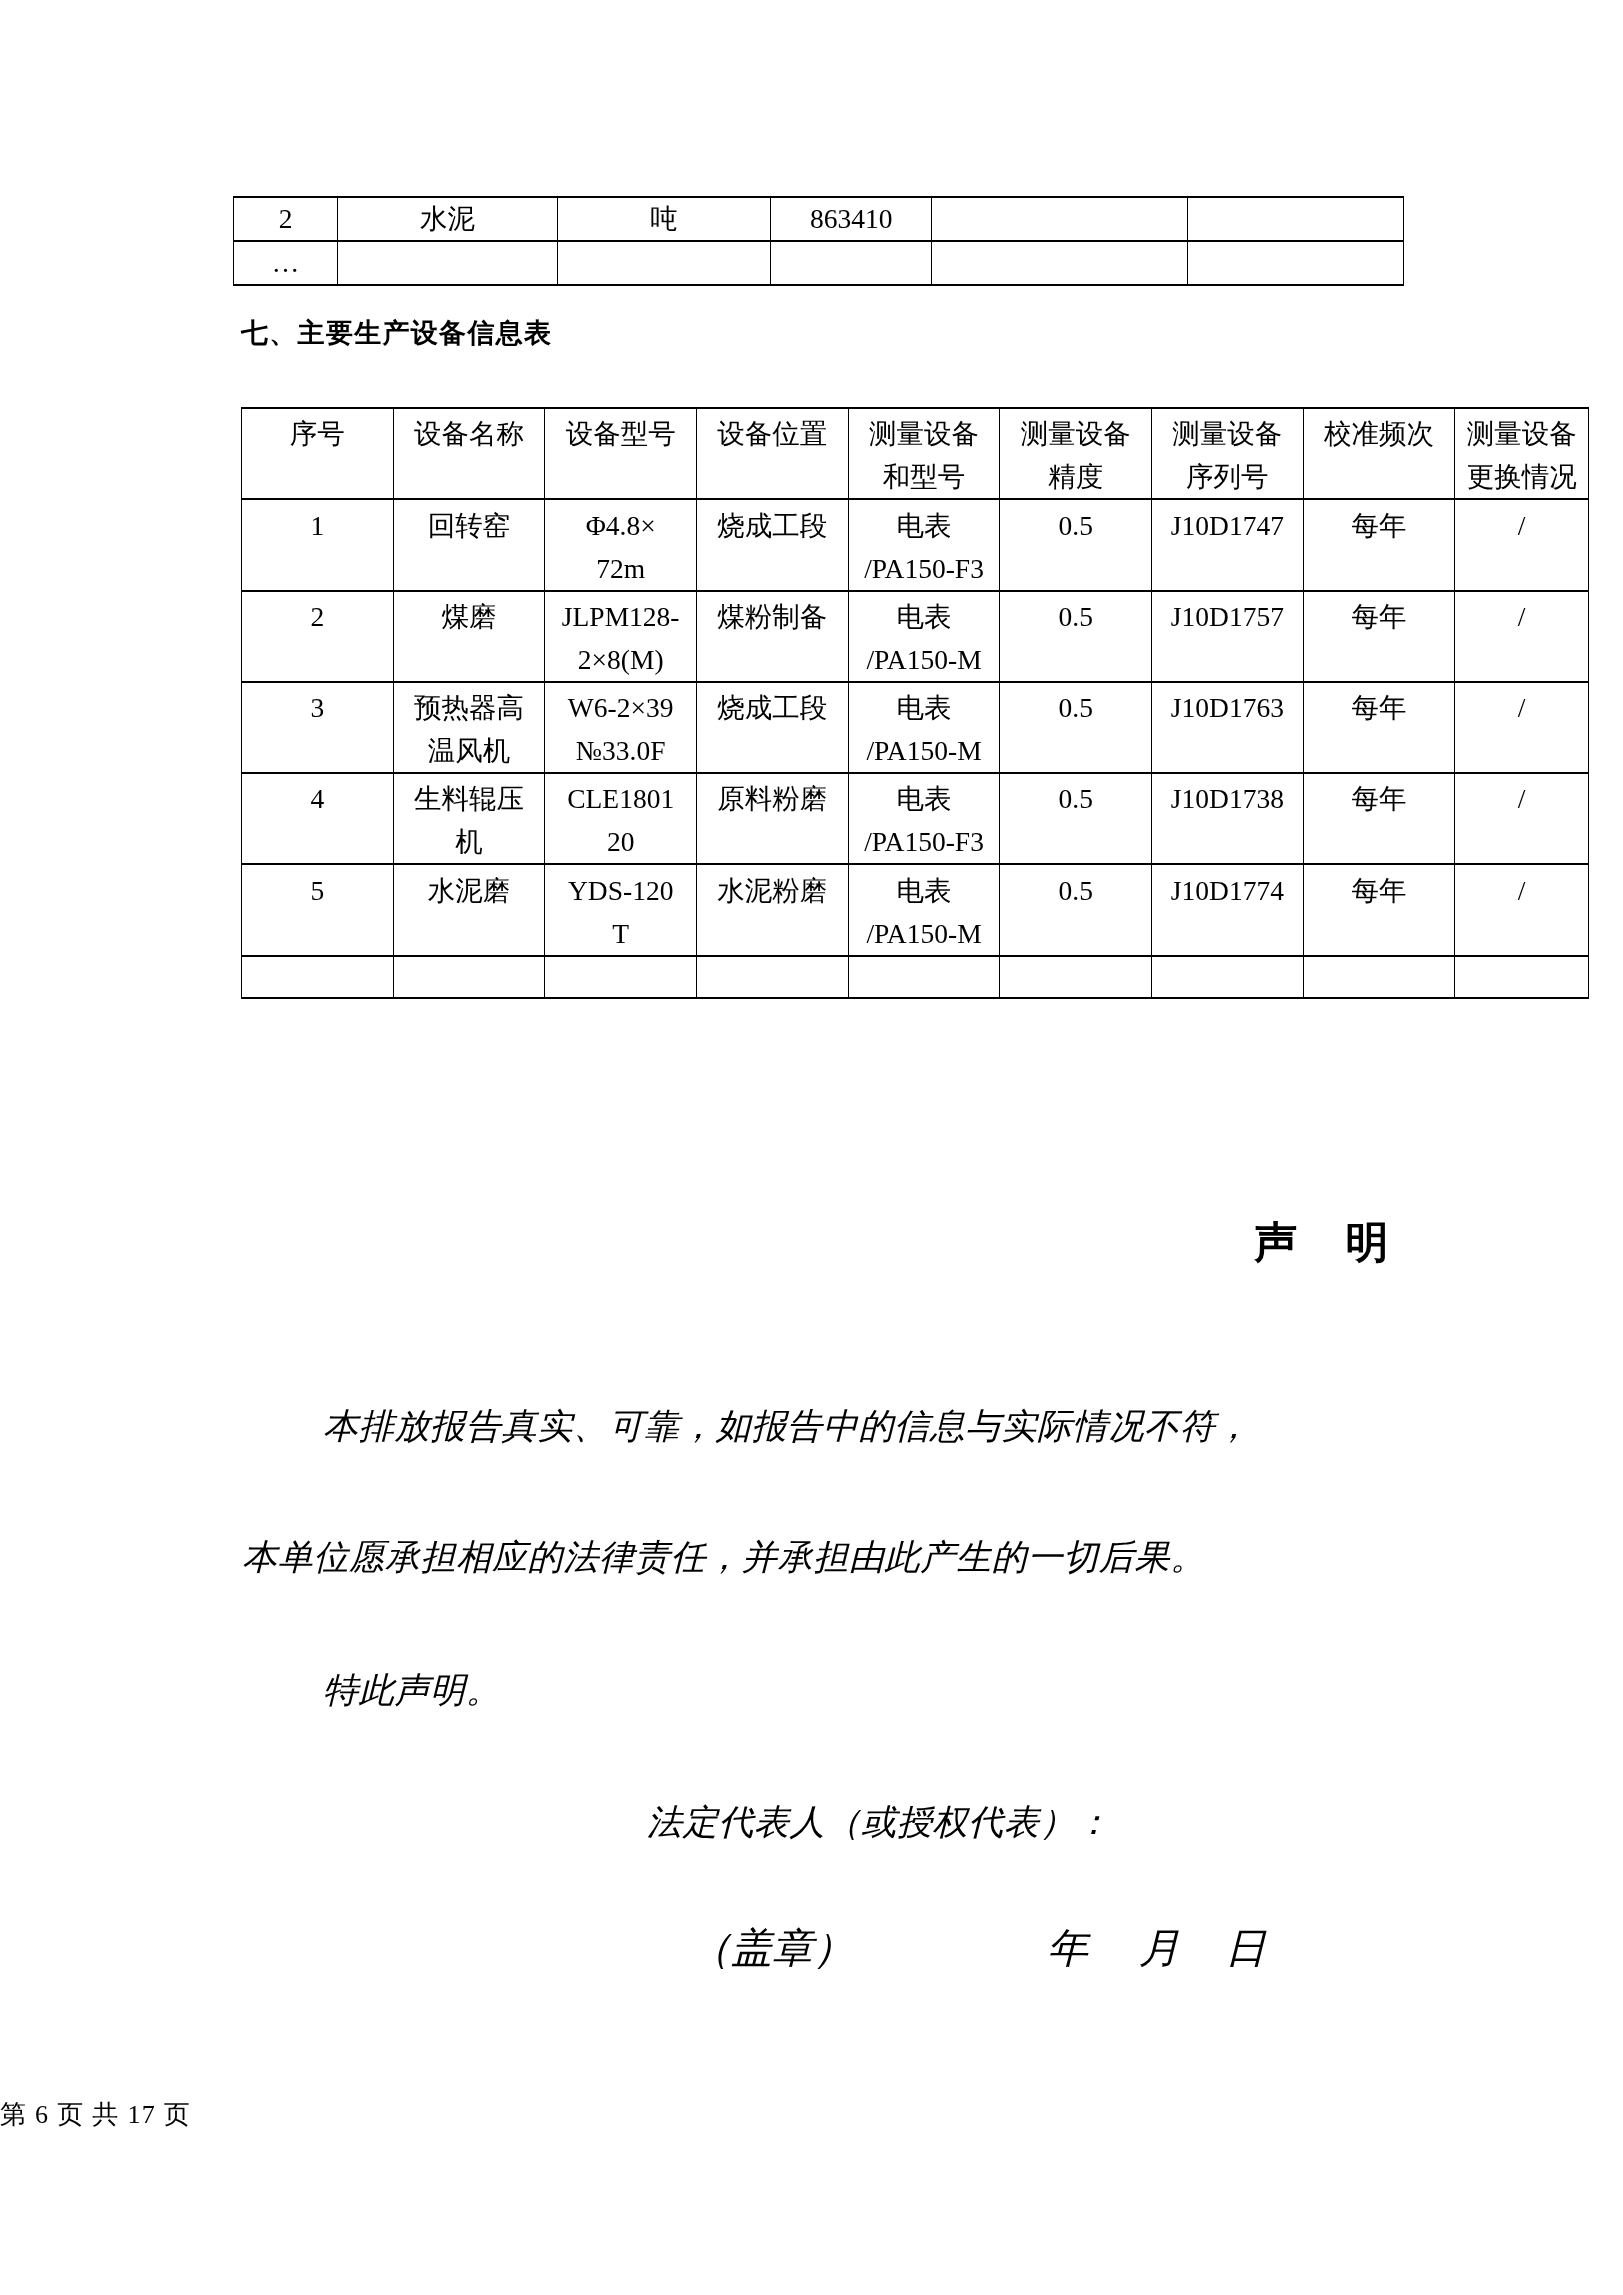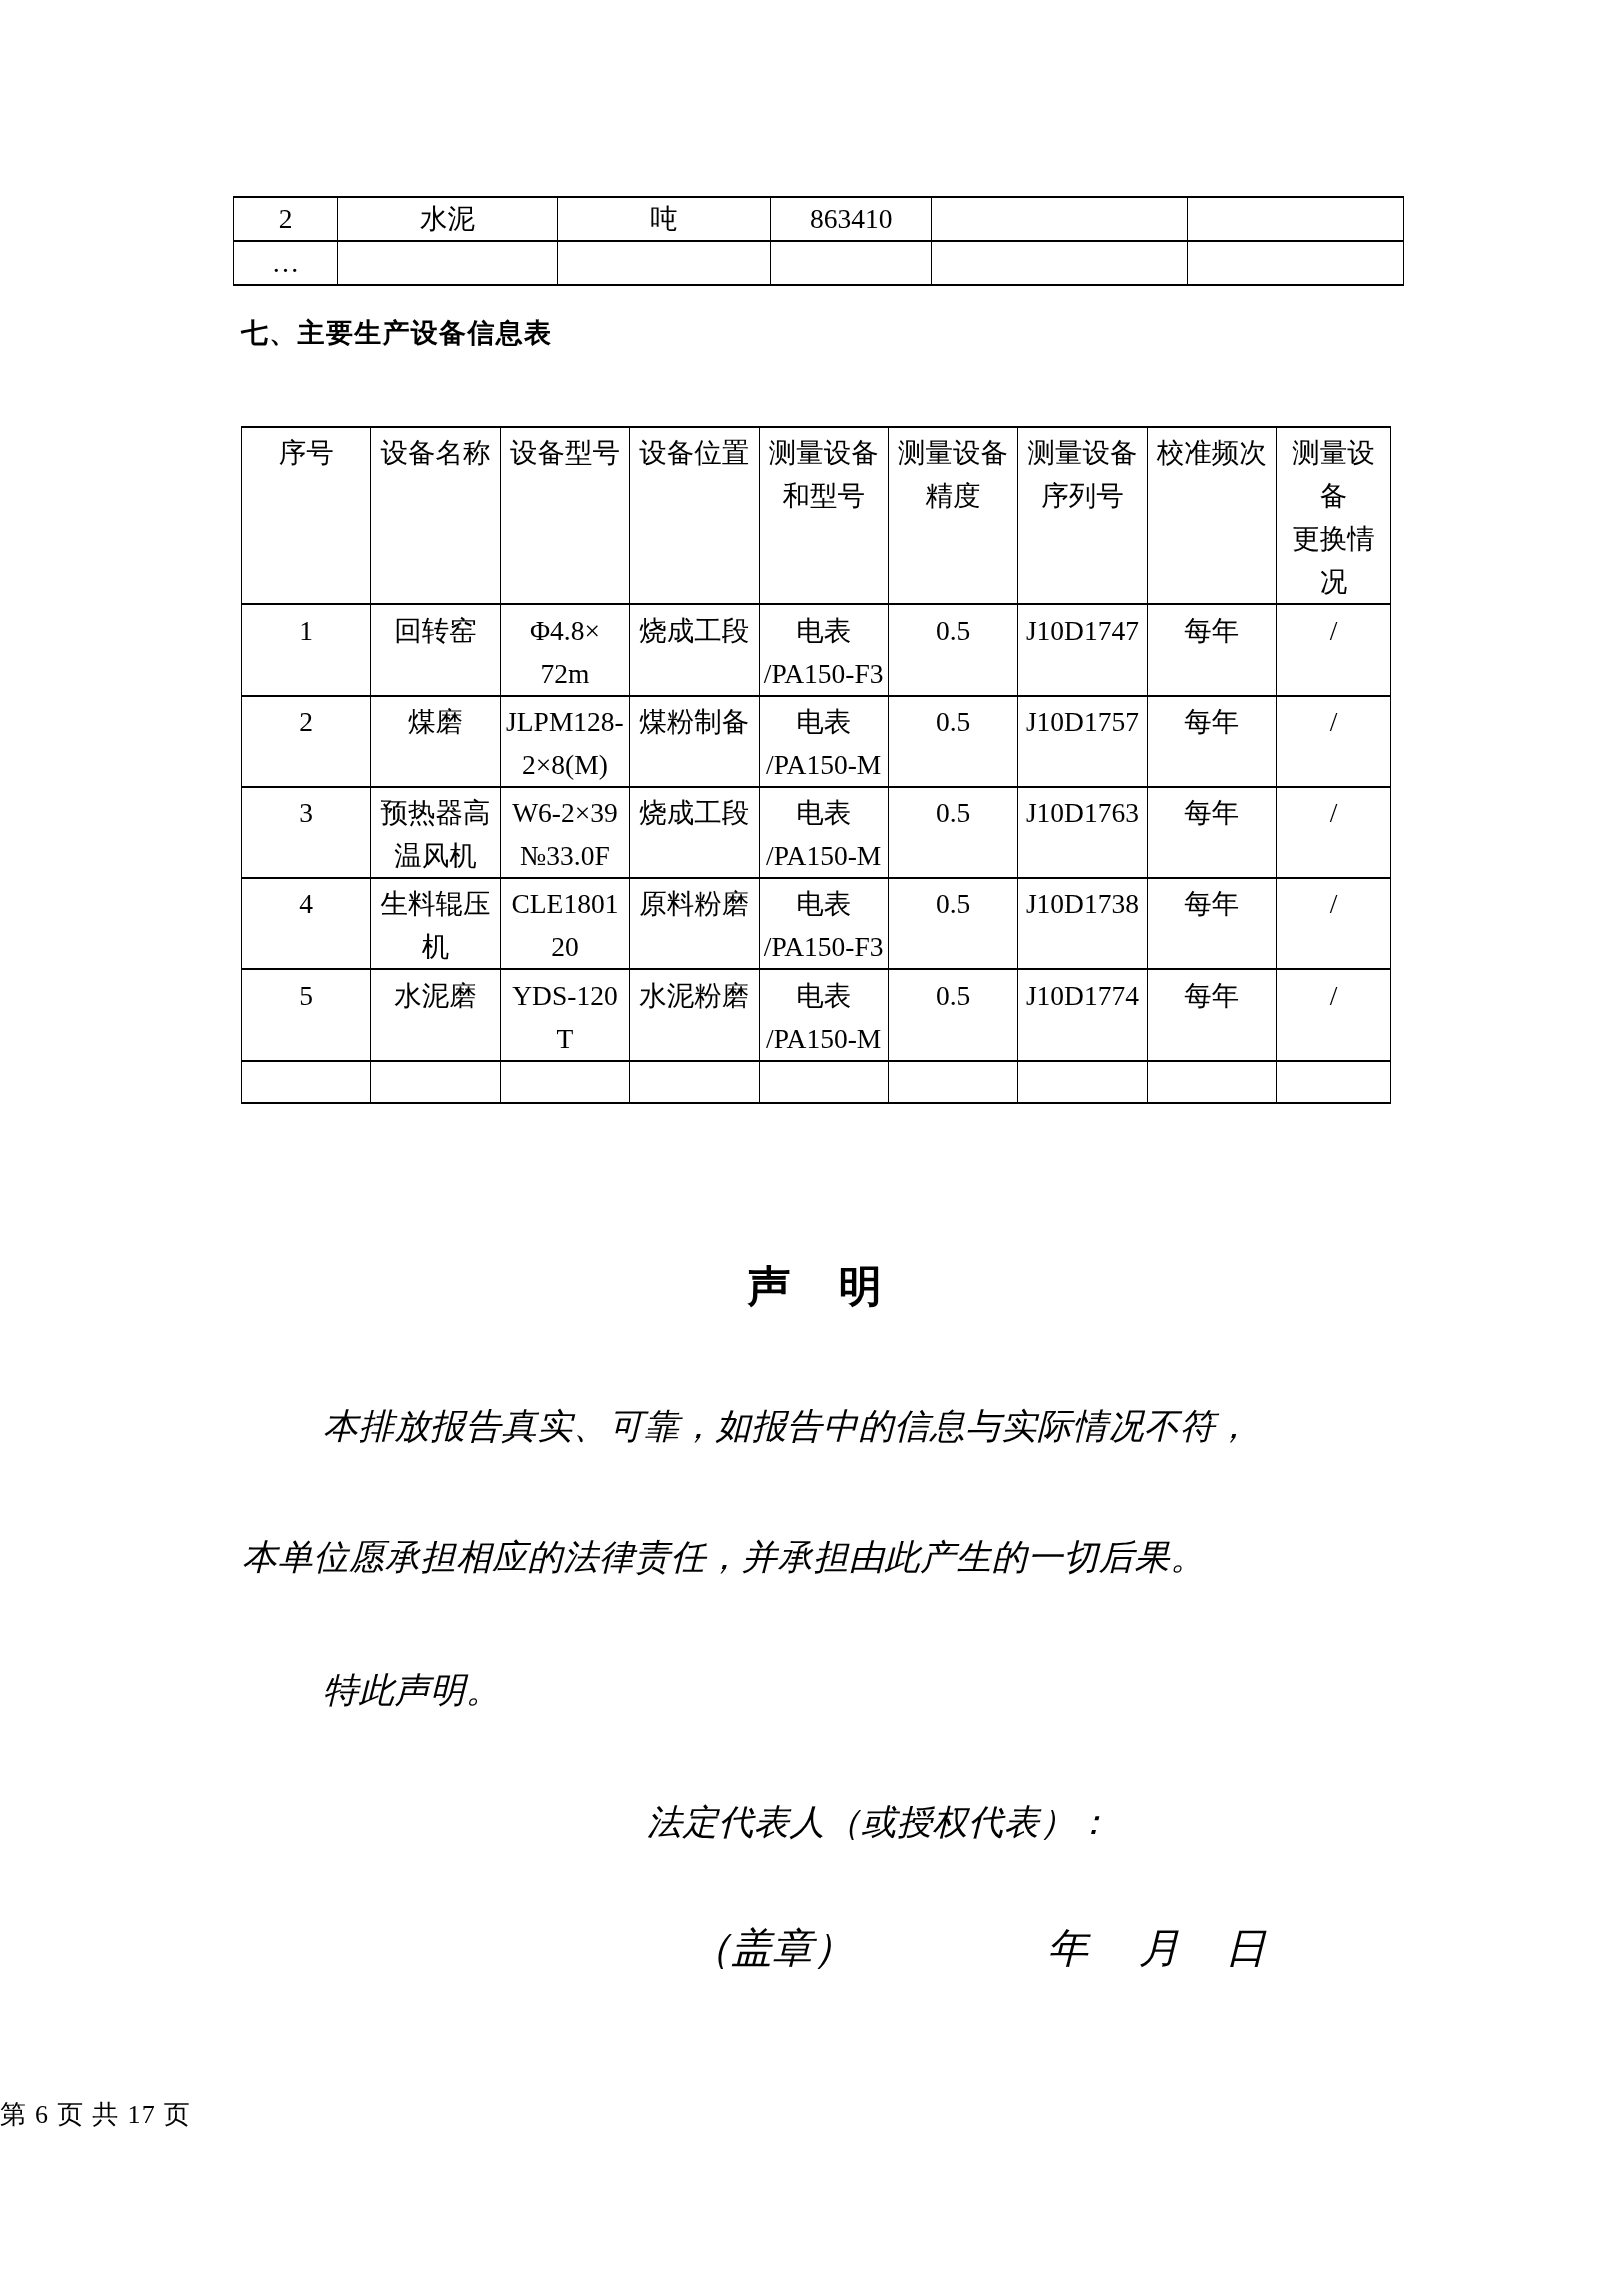--- a/index.html
+++ b/index.html
@@ -31,21 +31,21 @@
     left:233px; top:196px; width:1171px;
   }
   table.cont td{
     height:40px;
     font-size:27.5px;
     text-align:center;
     vertical-align:middle;
     white-space:pre-line;
   }
   table.equip{
-    left:241px; top:426px; width:1150px;
+    left:241px; top:407px; width:1348px;
   }
   table.equip td{
     font-size:27.5px;
     line-height:43px;
     text-align:center;
     vertical-align:top;
     padding:3.3px 2.6px 0 2.6px;
     white-space:pre-line;
   }
   tr.row-h td{height:80px;}
@@ -57,23 +57,23 @@
     left:241px; top:319px;
     margin:0;
     font-family:"Liberation Sans", sans-serif;
     font-weight:bold;
     font-size:27px;
     line-height:1.1;
     letter-spacing:1.3px;
   }
   .decl-title{
     position:absolute;
-    left:241px; top:1258px;
+    left:241px; top:1214px;
     width:1150px;
-    text-align:center;
+    text-align:right;
     font-size:43px;
     font-weight:bold;
     letter-spacing:2.6px;
   }
   .para{
     position:absolute;
     left:242px;
     margin:0;
     font-size:35px;
     line-height:1.15;

